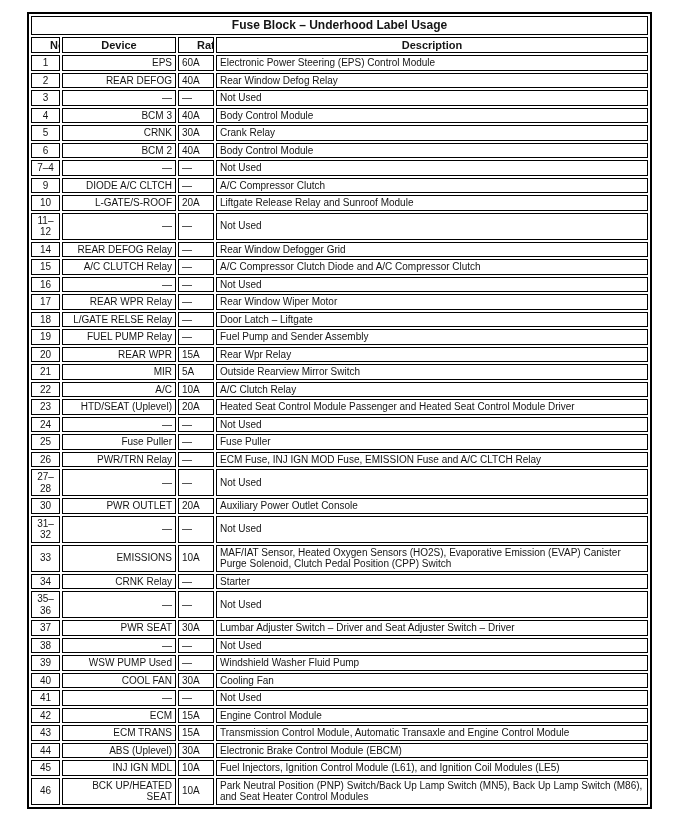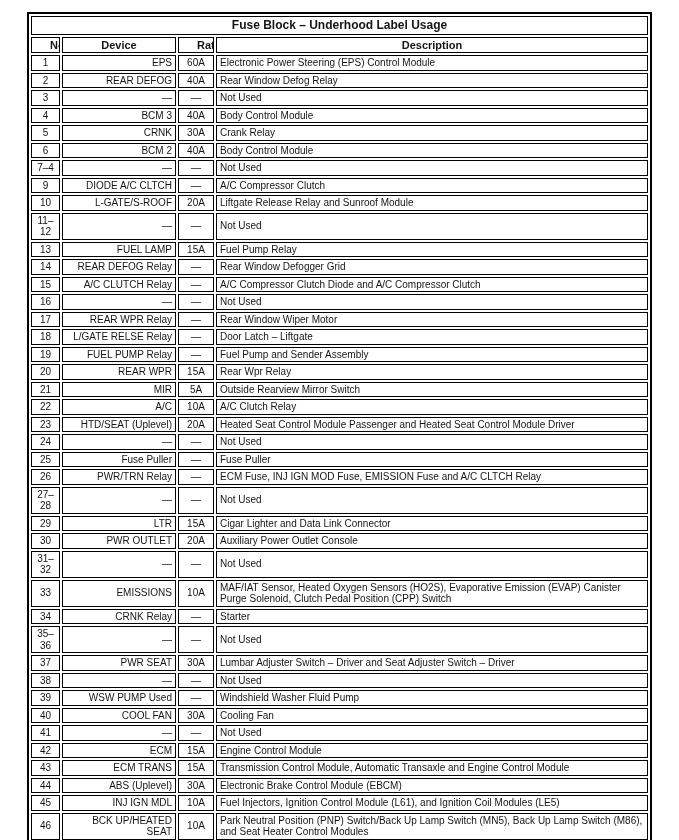--- a/index.html
+++ b/index.html
@@ -54,21 +54,21 @@
   td.col-no {
     text-align: center;
     white-space: pre-line;
     padding: 1px 1px;
   }
   td.col-device {
     text-align: right;
     white-space: pre-line;
   }
   td.col-rating {
-    text-align: center;
+    text-align: left;
     margin-left: 40px;
   }
   td.col-description {
     text-align: left;
   }
 </style>
 </head>
 <body>
 
 <div class="page">
@@ -146,26 +146,20 @@
           <td class="col-description">Liftgate Release Relay and Sunroof Module</td>
         </tr>
         <tr>
           <td class="col-no">11–
 12</td>
           <td class="col-device">—</td>
           <td class="col-rating">—</td>
           <td class="col-description">Not Used</td>
         </tr>
         <tr>
-          <td class="col-no">13</td>
-          <td class="col-device">FUEL LAMP</td>
-          <td class="col-rating">15A</td>
-          <td class="col-description">Fuel Pump Relay</td>
-        </tr>
-        <tr>
           <td class="col-no">14</td>
           <td class="col-device">REAR DEFOG Relay</td>
           <td class="col-rating">—</td>
           <td class="col-description">Rear Window Defogger Grid</td>
         </tr>
         <tr>
           <td class="col-no">15</td>
           <td class="col-device">A/C CLUTCH Relay</td>
           <td class="col-rating">—</td>
           <td class="col-description">A/C Compressor Clutch Diode and A/C Compressor Clutch</td>
@@ -235,26 +229,20 @@
           <td class="col-device">PWR/TRN Relay</td>
           <td class="col-rating">—</td>
           <td class="col-description">ECM Fuse, INJ IGN MOD Fuse, EMISSION Fuse and A/C CLTCH Relay</td>
         </tr>
         <tr>
           <td class="col-no">27–
 28</td>
           <td class="col-device">—</td>
           <td class="col-rating">—</td>
           <td class="col-description">Not Used</td>
-        </tr>
-        <tr>
-          <td class="col-no">29</td>
-          <td class="col-device">LTR</td>
-          <td class="col-rating">15A</td>
-          <td class="col-description">Cigar Lighter and Data Link Connector</td>
         </tr>
         <tr>
           <td class="col-no">30</td>
           <td class="col-device">PWR OUTLET</td>
           <td class="col-rating">20A</td>
           <td class="col-description">Auxiliary Power Outlet Console</td>
         </tr>
         <tr>
           <td class="col-no">31–
 32</td>

